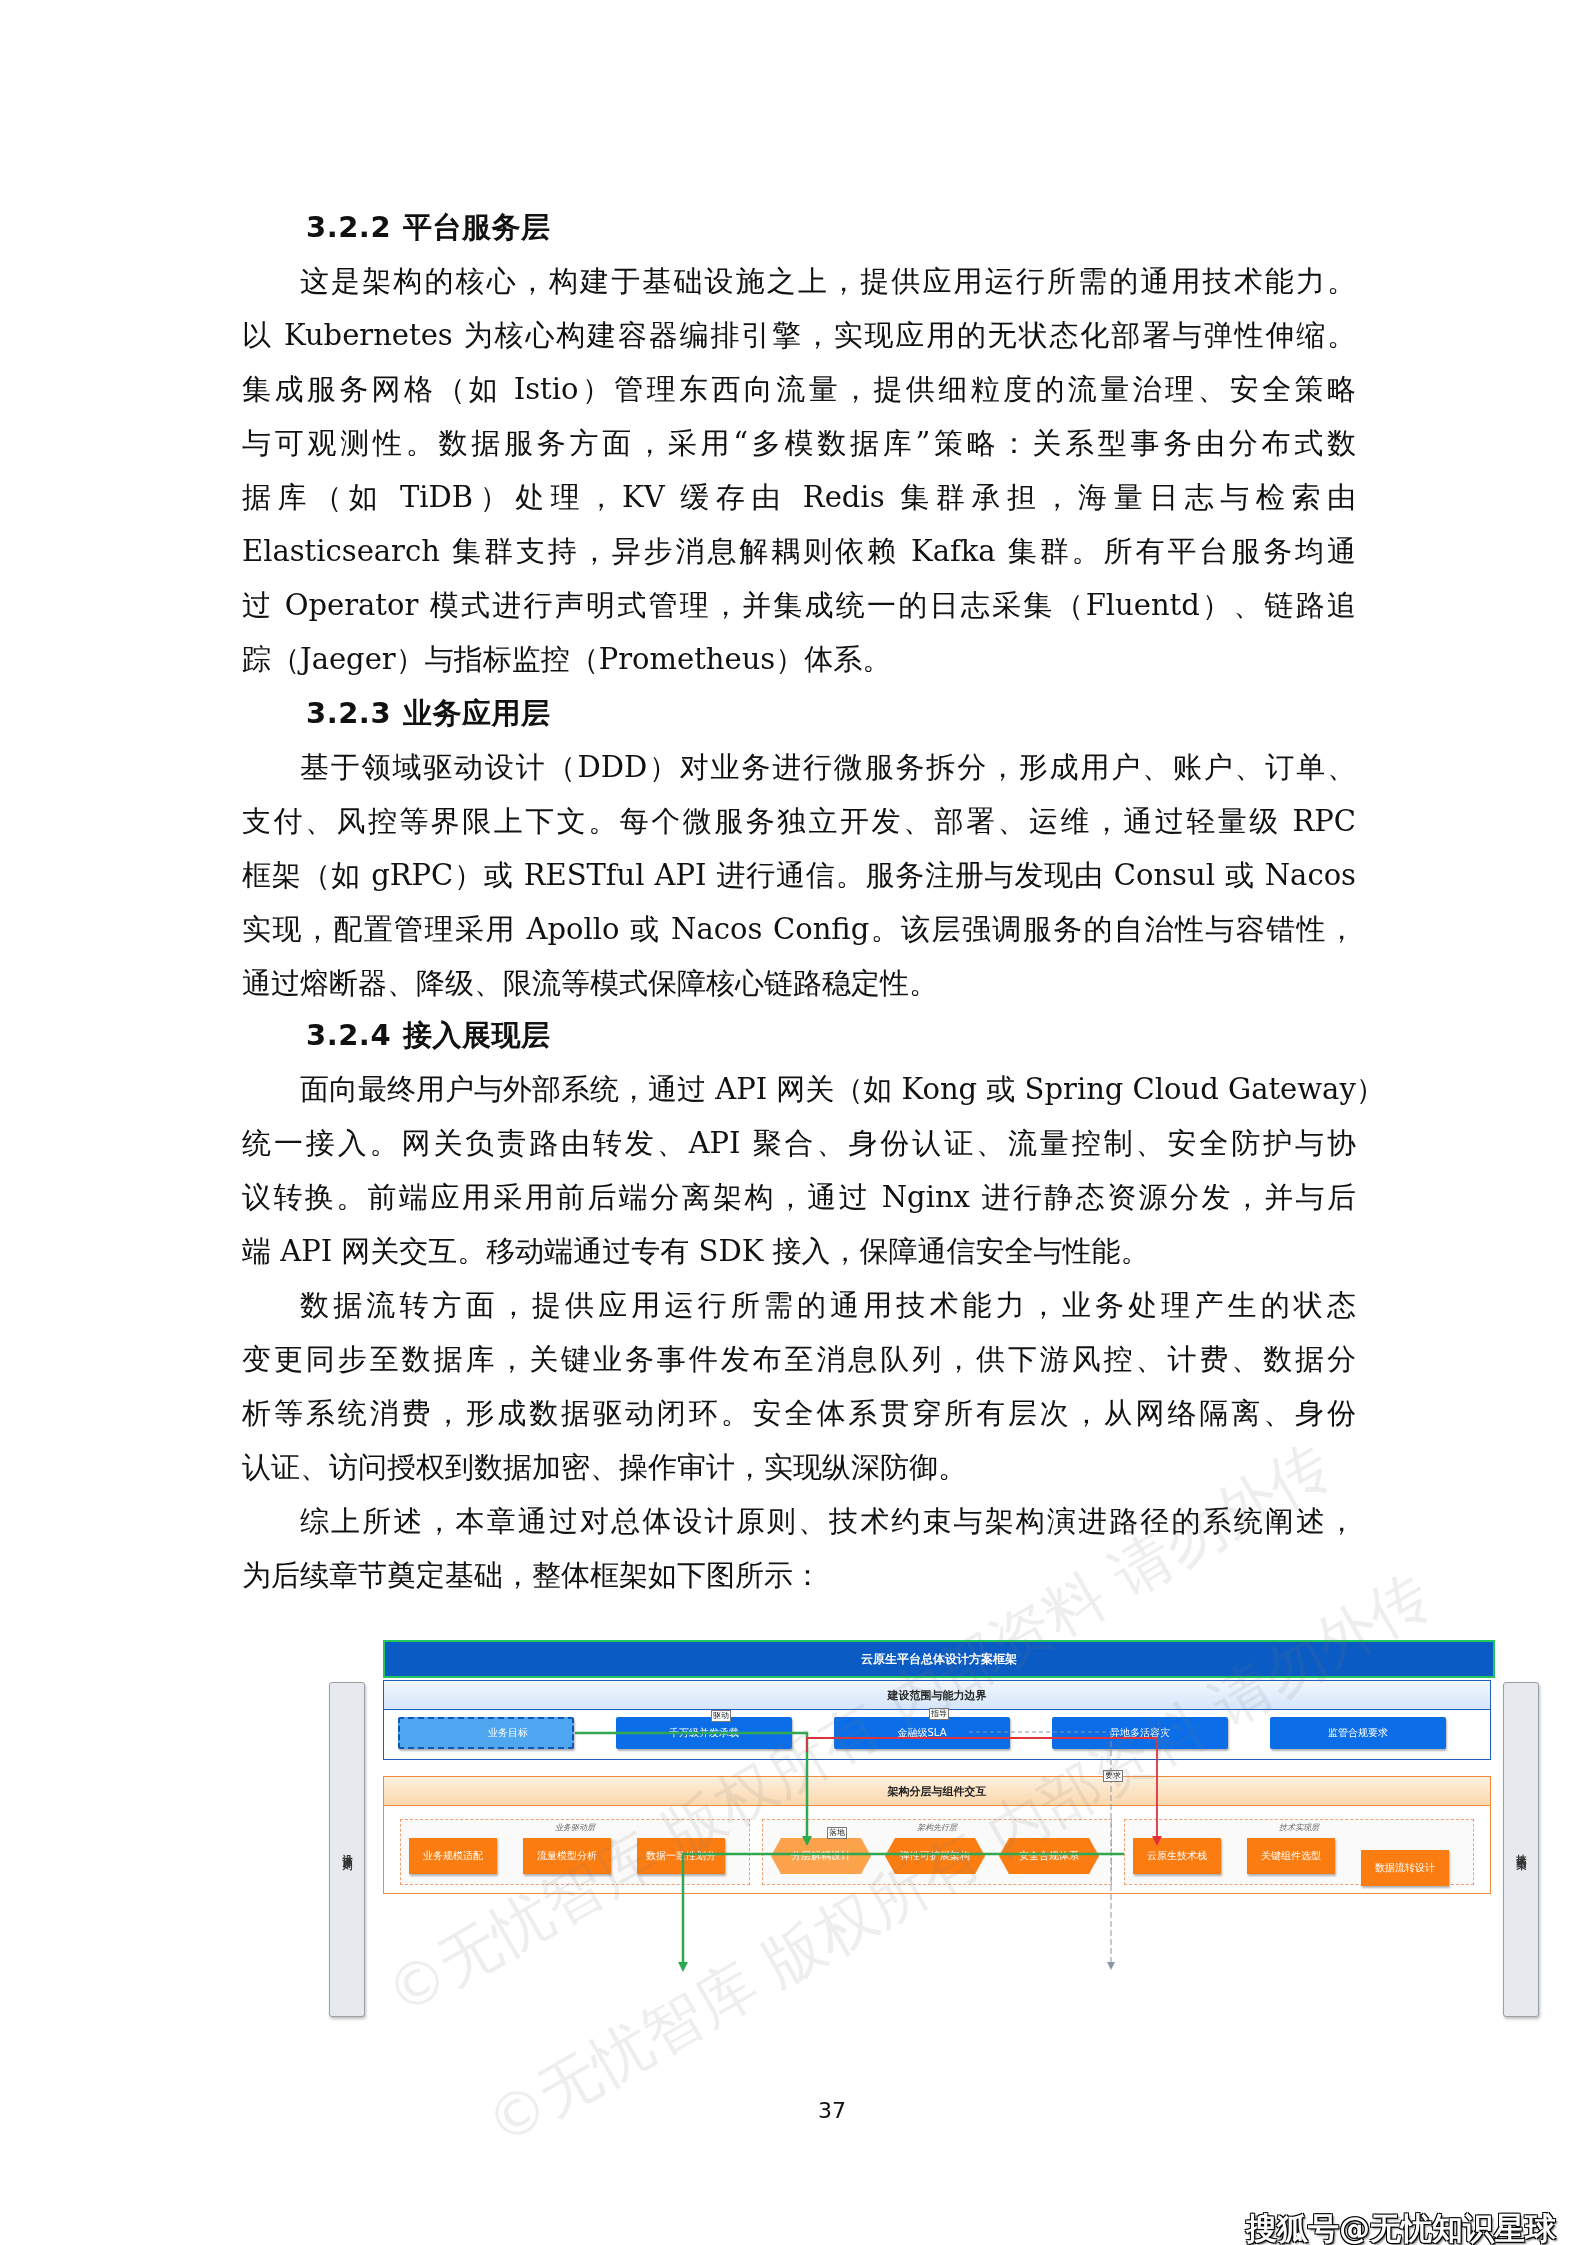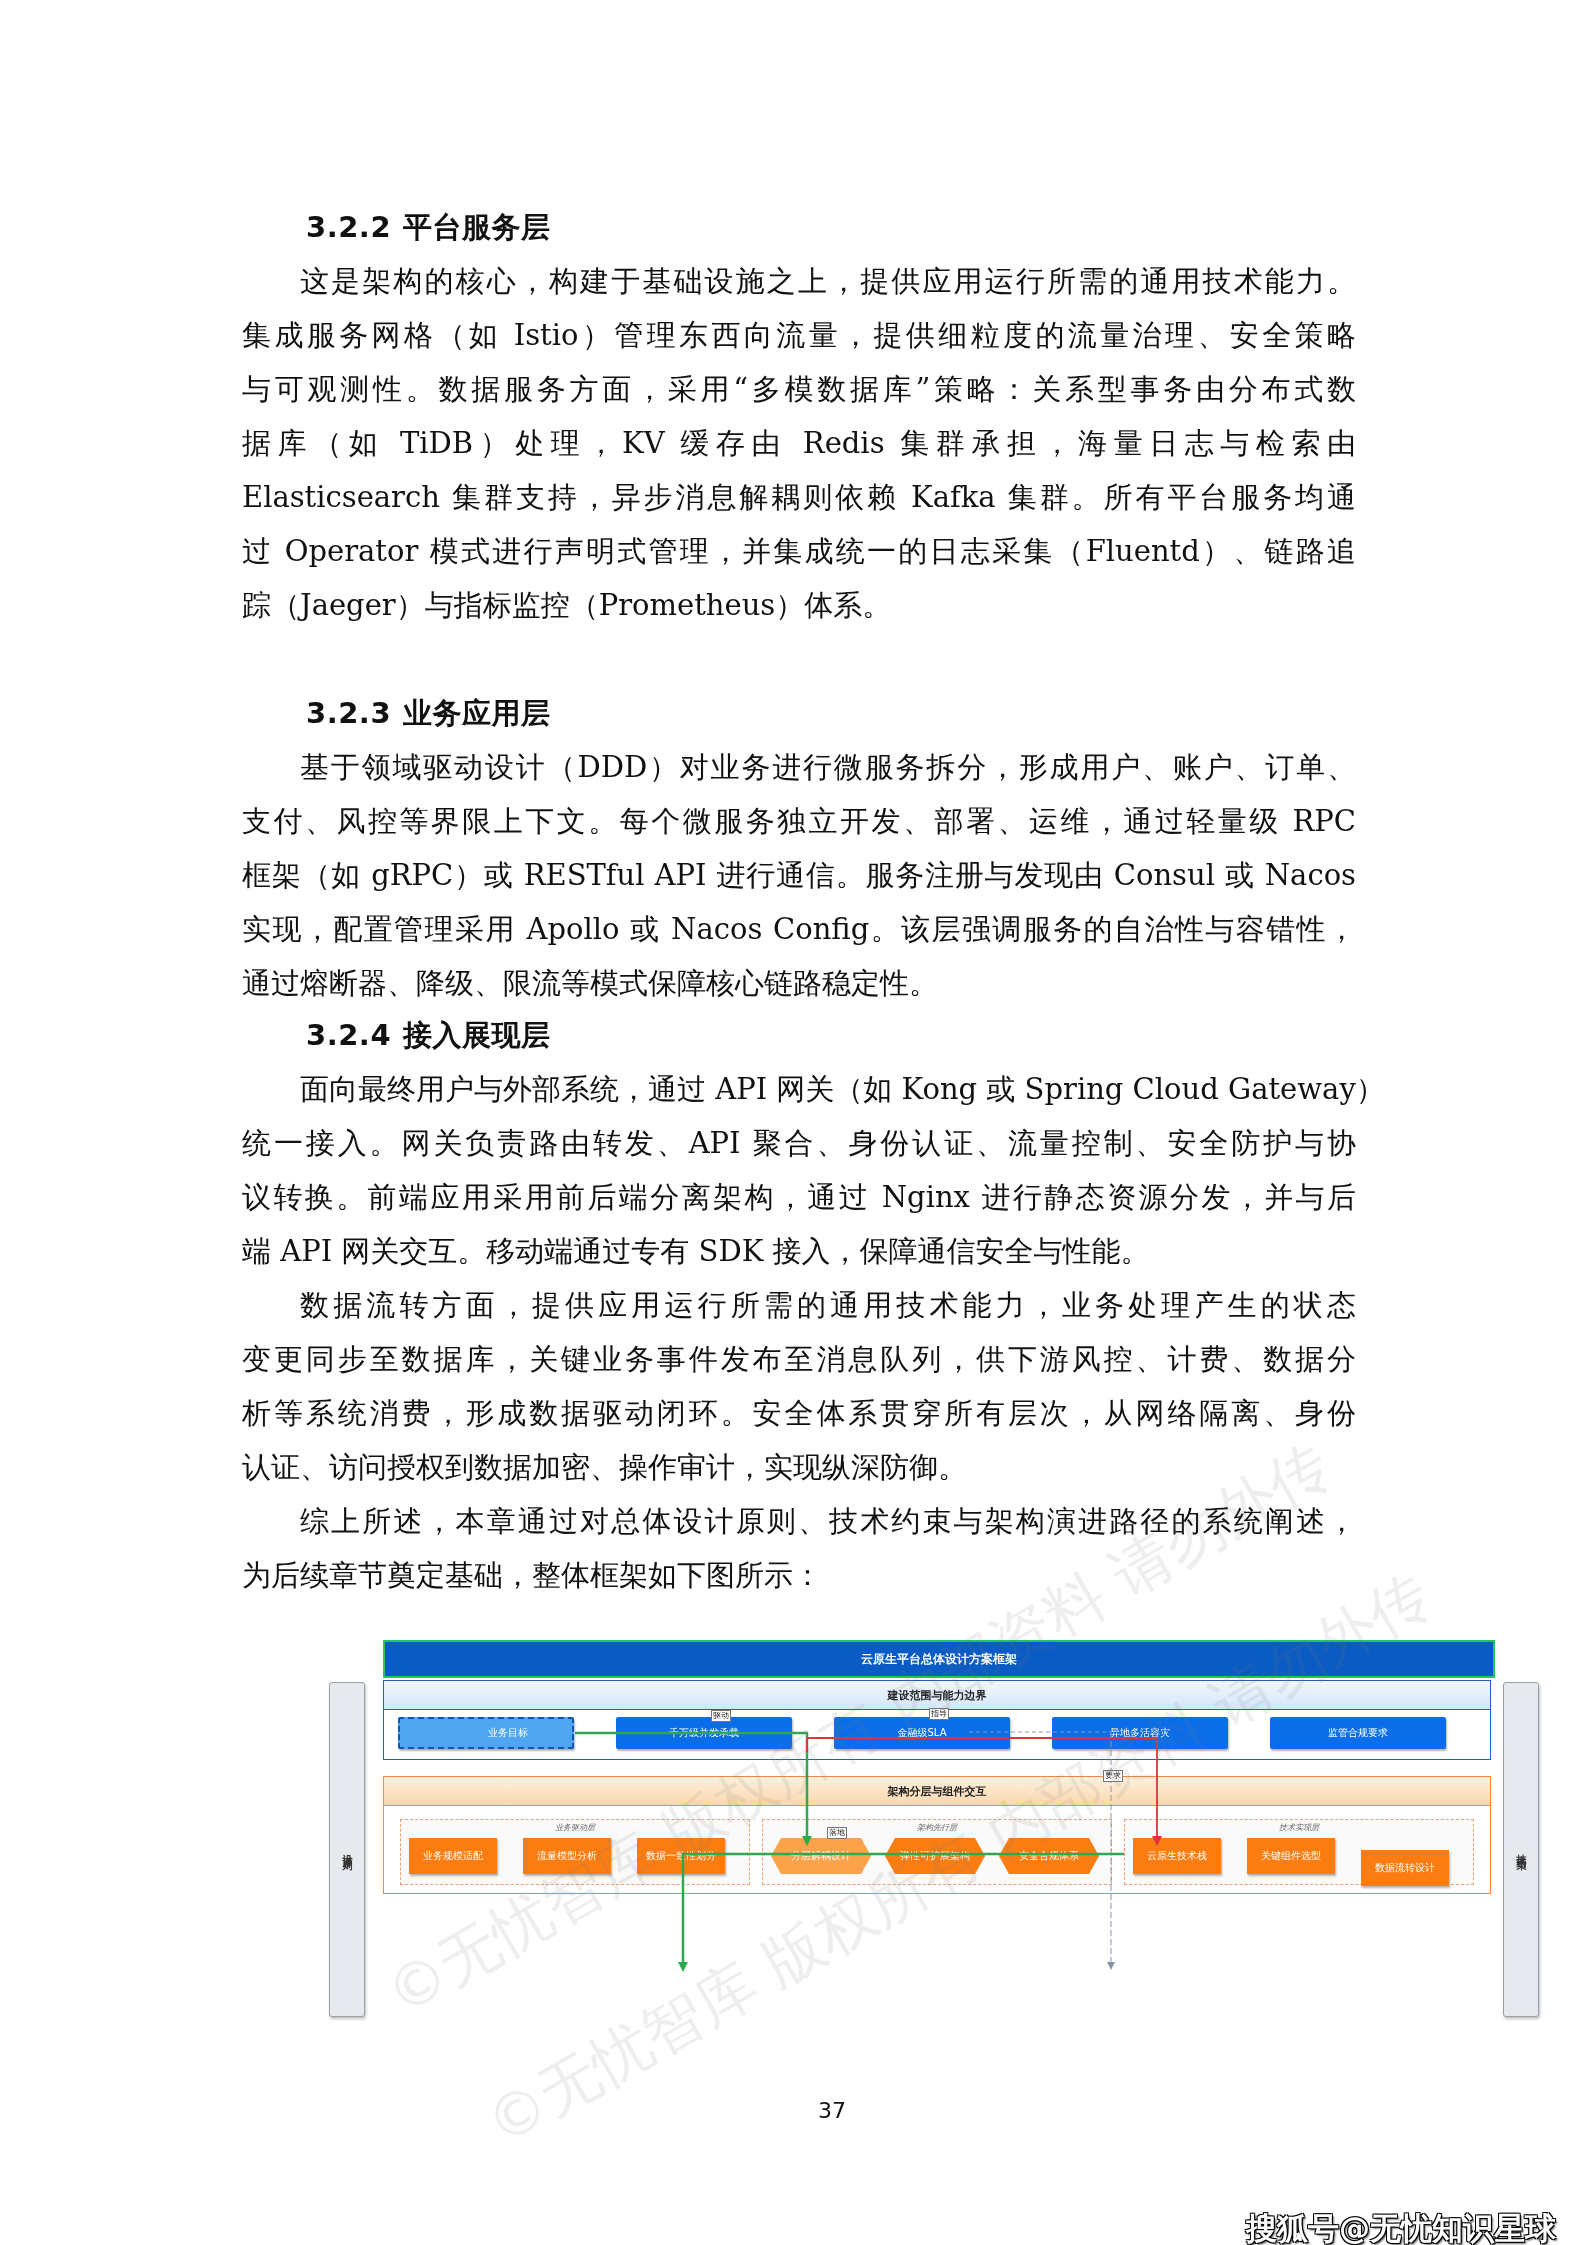--- a/index.html
+++ b/index.html
@@ -57,20 +57,21 @@
   .wm { position:absolute; font-size:60px; color:rgba(120,120,120,0.13); transform:rotate(-30deg); white-space:nowrap; pointer-events:none; font-family:"DejaVu Sans",sans-serif; }
 </style>
 </head>
 <body>
 
 <div class="heading" style="top:208px;">
   <span class="num">3.2.2</span><span>平台服务层</span>
 </div>
 <div class="para" style="top:254px;">
   <span class="line indent">这是架构的核心，构建于基础设施之上，提供应用运行所需的通用技术能力。</span>
+  <span class="line">以 Kubernetes 为核心构建容器编排引擎，实现应用的无状态化部署与弹性伸缩。</span>
   <span class="line">集成服务网格（如 Istio）管理东西向流量，提供细粒度的流量治理、安全策略</span>
   <span class="line">与可观测性。数据服务方面，采用“多模数据库”策略：关系型事务由分布式数</span>
   <span class="line">据库（如 TiDB）处理，KV 缓存由 Redis 集群承担，海量日志与检索由</span>
   <span class="line">Elasticsearch 集群支持，异步消息解耦则依赖 Kafka 集群。所有平台服务均通</span>
   <span class="line">过 Operator 模式进行声明式管理，并集成统一的日志采集（Fluentd）、链路追</span>
   <span class="line last">踪（Jaeger）与指标监控（Prometheus）体系。</span>
 </div>
 
 <div class="heading" style="top:694px;">
   <span class="num">3.2.3</span><span>业务应用层</span>

